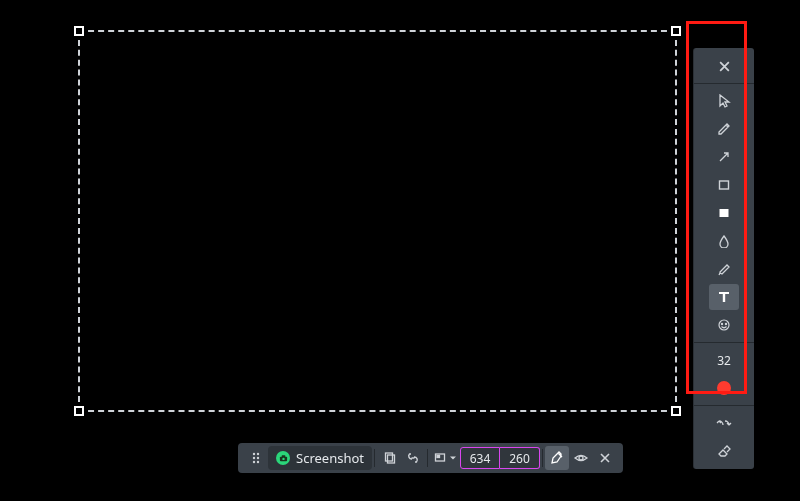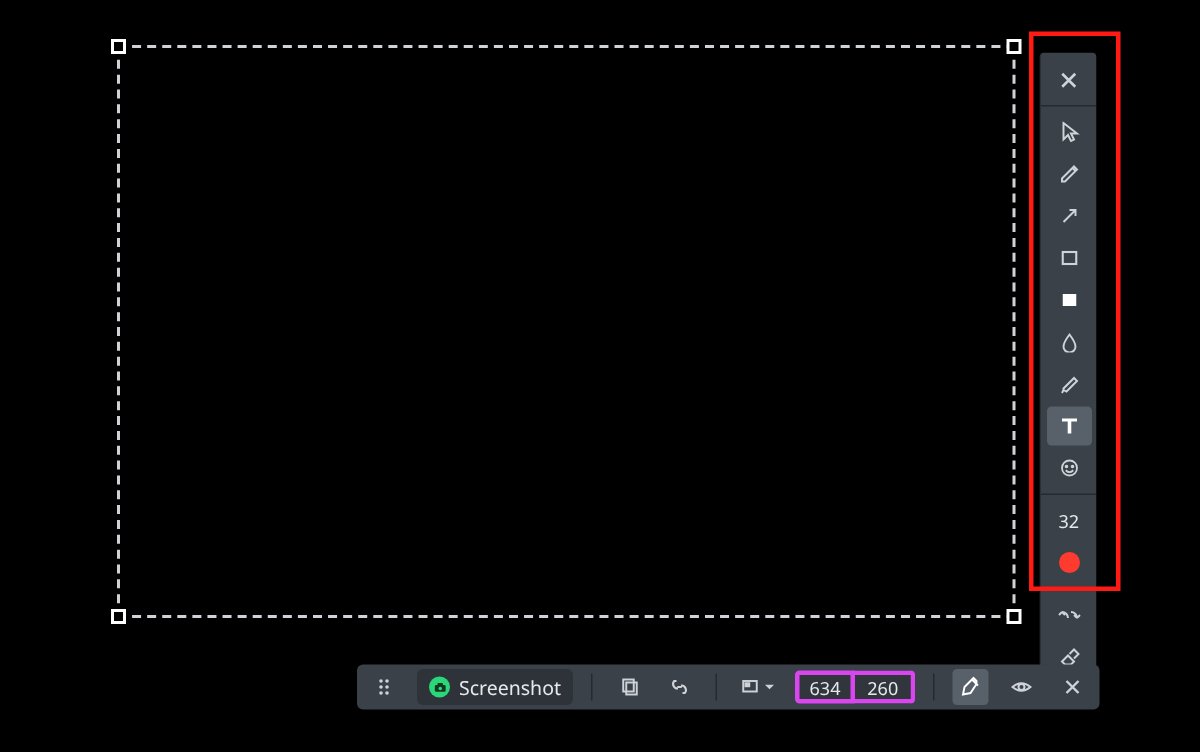--- a/index.html
+++ b/index.html
@@ -18,21 +18,21 @@
     background:#000; border:2px solid #fff;
   }
   .h-tl { left:-6px; top:-6px; }
   .h-tr { right:-6px; top:-6px; }
   .h-bl { left:-6px; bottom:-6px; }
   .h-br { right:-6px; bottom:-6px; }
 
   
   .side {
     position:absolute;
-    left:693px; top:35px; width:38px;
+    left:693px; top:48px; width:61px;
     background:#3a4149;
     border-radius:3px;
     display:flex; flex-direction:column; align-items:center;
     padding:4px 0;
     border-left:1px solid rgba(0,0,0,.25);
   }
   .side .tool {
     width:30px; height:26px;
     display:flex; align-items:center; justify-content:center;
     color:#cfd3d8; cursor:pointer; border-radius:3px;
@@ -55,21 +55,21 @@
   
   .btm {
     position:absolute;
     left:238px; top:443px; height:30px;
     background:#3a4149;
     border-radius:4px;
     display:flex; align-items:center;
     padding:0 6px;
     color:#cfd3d8;
     font-size:13px;
-    gap:10px;
+    gap:0;
   }
   .btm .tool {
     height:24px; min-width:24px;
     display:flex; align-items:center; justify-content:center;
     cursor:pointer; border-radius:3px;
     color:#cfd3d8; padding:0 3px;
   }
   .btm .chip {
     display:flex; align-items:center; gap:6px;
     height:24px; padding:0 8px;
@@ -81,21 +81,21 @@
     width:14px; height:14px; border-radius:50%;
     background:#2bd57a;
     display:flex; align-items:center; justify-content:center;
   }
   .btm .chip .dot svg { color:#18361f; }
   .btm .dimbox {
     display:flex; align-items:center; height:24px;
   }
   .btm .dim {
     height:22px; min-width:40px;
-    border:3px solid #d946ef;
+    border:1px solid #d946ef;
     background:#30363c;
     color:#e6e9ec;
     display:flex; align-items:center; justify-content:center;
     font-size:12px;
   }
   .btm .dim.first { border-top-left-radius:3px; border-bottom-left-radius:3px; }
   .btm .dim.last  { border-top-right-radius:3px; border-bottom-right-radius:3px; border-left:0; }
   .btm .pill-active { background:#586069; color:#fff; }
   .btm .vsep { width:1px; height:18px; background:rgba(0,0,0,.35); margin:0 2px; }
 </style>

